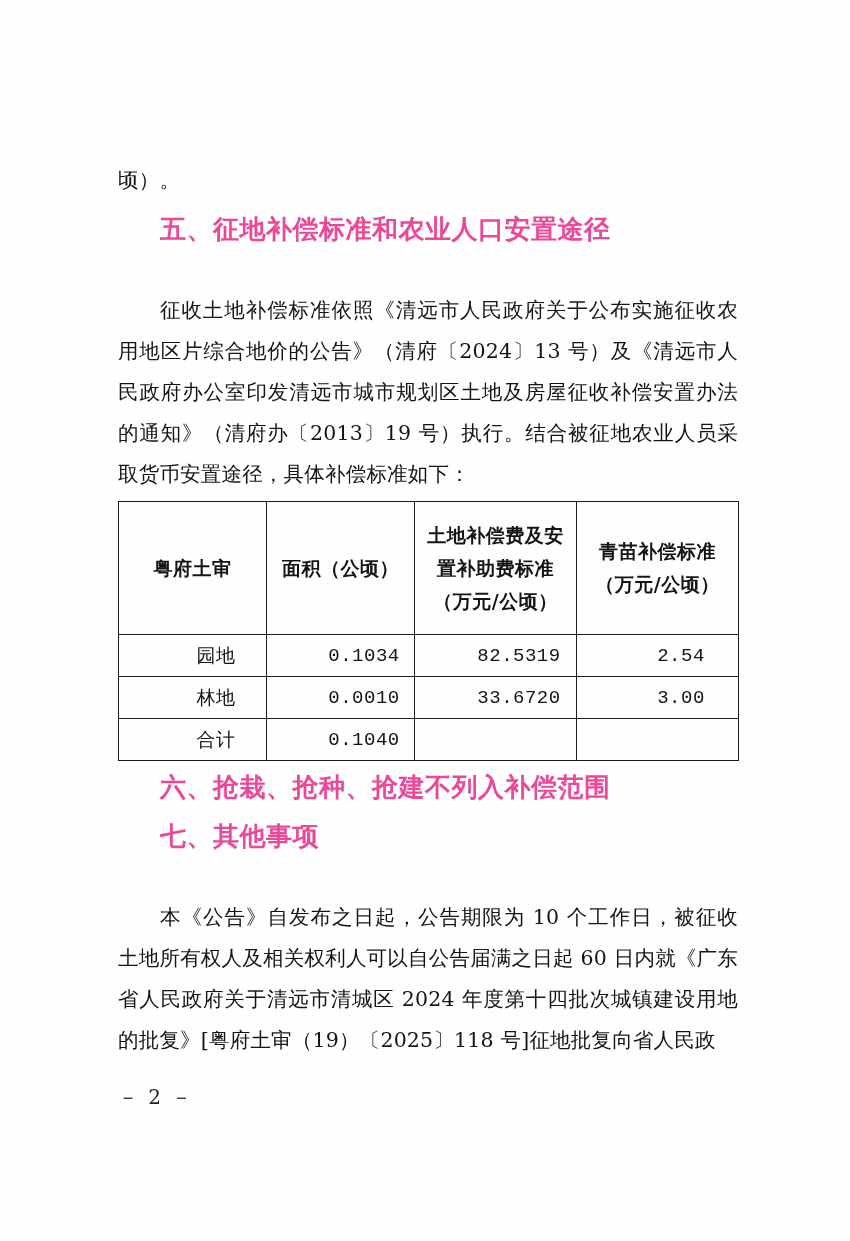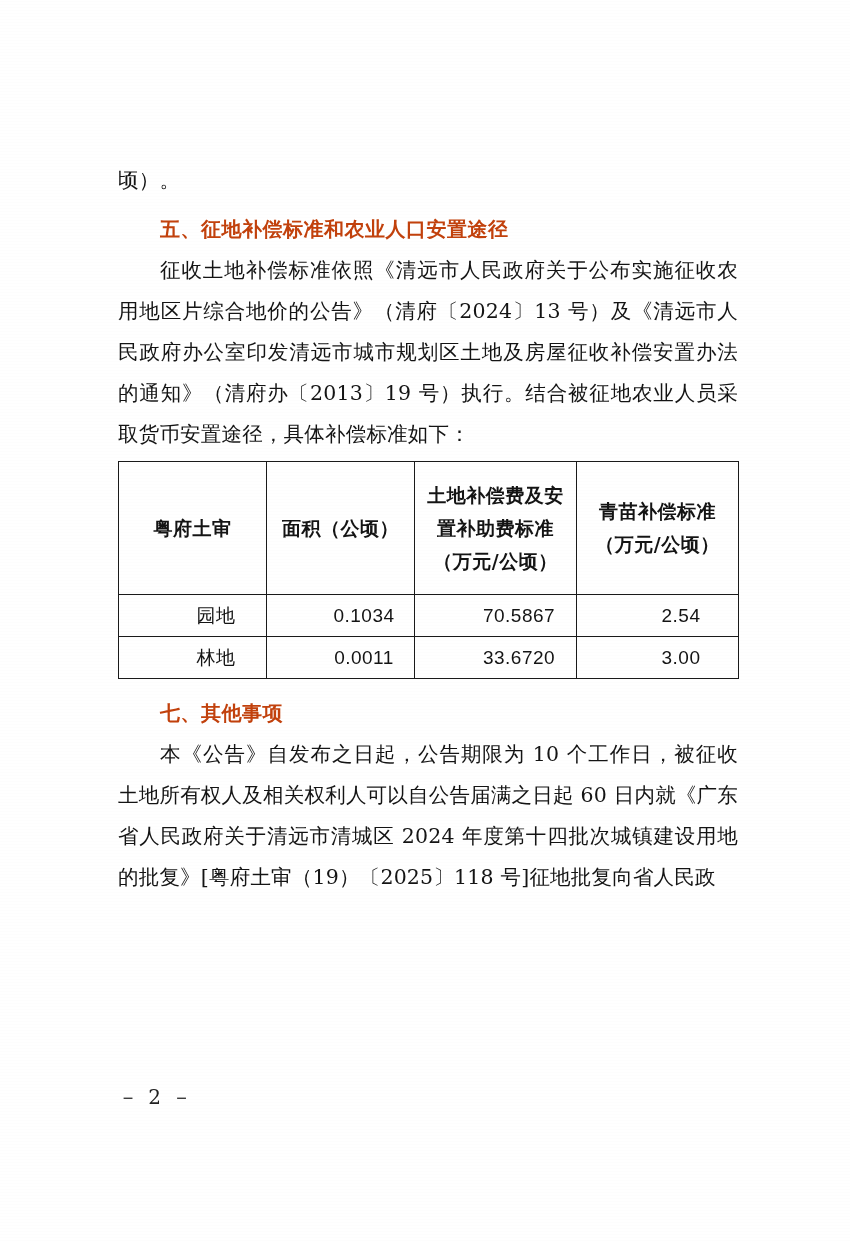--- a/index.html
+++ b/index.html
@@ -33,30 +33,31 @@
     font-size: 20.5px;
     line-height: 41px;
     text-align: justify;
     text-justify: inter-ideograph;
     letter-spacing: 0.2px;
     margin: 0;
     color: #141414;
   }
   .indent {
     text-indent: 42px;
+    margin-top: 40px;
   }
   .heading {
-    font-size: 20px;
+    font-size: 26px;
     line-height: 41px;
     font-weight: bold;
     font-family: "DejaVu Sans", "Liberation Sans", sans-serif;
     text-indent: 42px;
     margin: 0;
     letter-spacing: 0.5px;
-    color: #c2410c;
+    color: #ec4899;
   }
   .block-gap {
     height: 8px;
   }
   
   table.comp-table {
     border-collapse: collapse;
     width: 620px;
     margin-top: 6px;
     margin-bottom: 6px;
@@ -73,21 +74,21 @@
   table.comp-table th {
     font-weight: bold;
     font-family: "DejaVu Sans", "Liberation Sans", sans-serif;
     height: 128px;
     line-height: 33px;
     padding: 2px 4px;
     letter-spacing: 0.5px;
   }
   table.comp-table td {
     height: 39px;
-    font-family: Liberation Sans, sans-serif;
+    font-family: Liberation Mono, monospace;
     letter-spacing: 0.5px;
     padding-left: 48px;
   }
   td.num {
     font-family: "DejaVu Serif", "Liberation Serif", serif;
     letter-spacing: 1px;
   }
   col.c1 { width: 148px; }
   col.c2 { width: 148px; }
   col.c3 { width: 162px; }
@@ -135,32 +136,39 @@
           <th>粤府土审</th>
           <th>面积（公顷）</th>
           <th>土地补偿费及安置补助费标准（万元/公顷）</th>
           <th>青苗补偿标准（万元/公顷）</th>
         </tr>
       </thead>
       <tbody>
         <tr>
           <td>园地</td>
           <td class="num">0.1034</td>
-          <td class="num">70.5867</td>
+          <td class="num">82.5319</td>
           <td class="num">2.54</td>
         </tr>
         <tr>
           <td>林地</td>
-          <td class="num">0.0011</td>
+          <td class="num">0.0010</td>
           <td class="num">33.6720</td>
           <td class="num">3.00</td>
+        </tr>
+        <tr>
+          <td>合计</td>
+          <td class="num">0.1040</td>
+          <td></td>
+          <td></td>
         </tr>
       </tbody>
     </table>
 
+    <p class="heading">六、抢栽、抢种、抢建不列入补偿范围</p>
 
     <div class="block-gap"></div>
 
     <p class="heading">七、其他事项</p>
     <p class="para indent">本《公告》自发布之日起，公告期限为 10 个工作日，被征收土地所有权人及相关权利人可以自公告届满之日起 60 日内就《广东省人民政府关于清远市清城区 2024 年度第十四批次城镇建设用地的批复》[粤府土审（19）〔2025〕118 号]征地批复向省人民政</p>
 
   </div>
 
   <div class="page-number">－ 2 －</div>
   <div class="scan-noise"></div>

